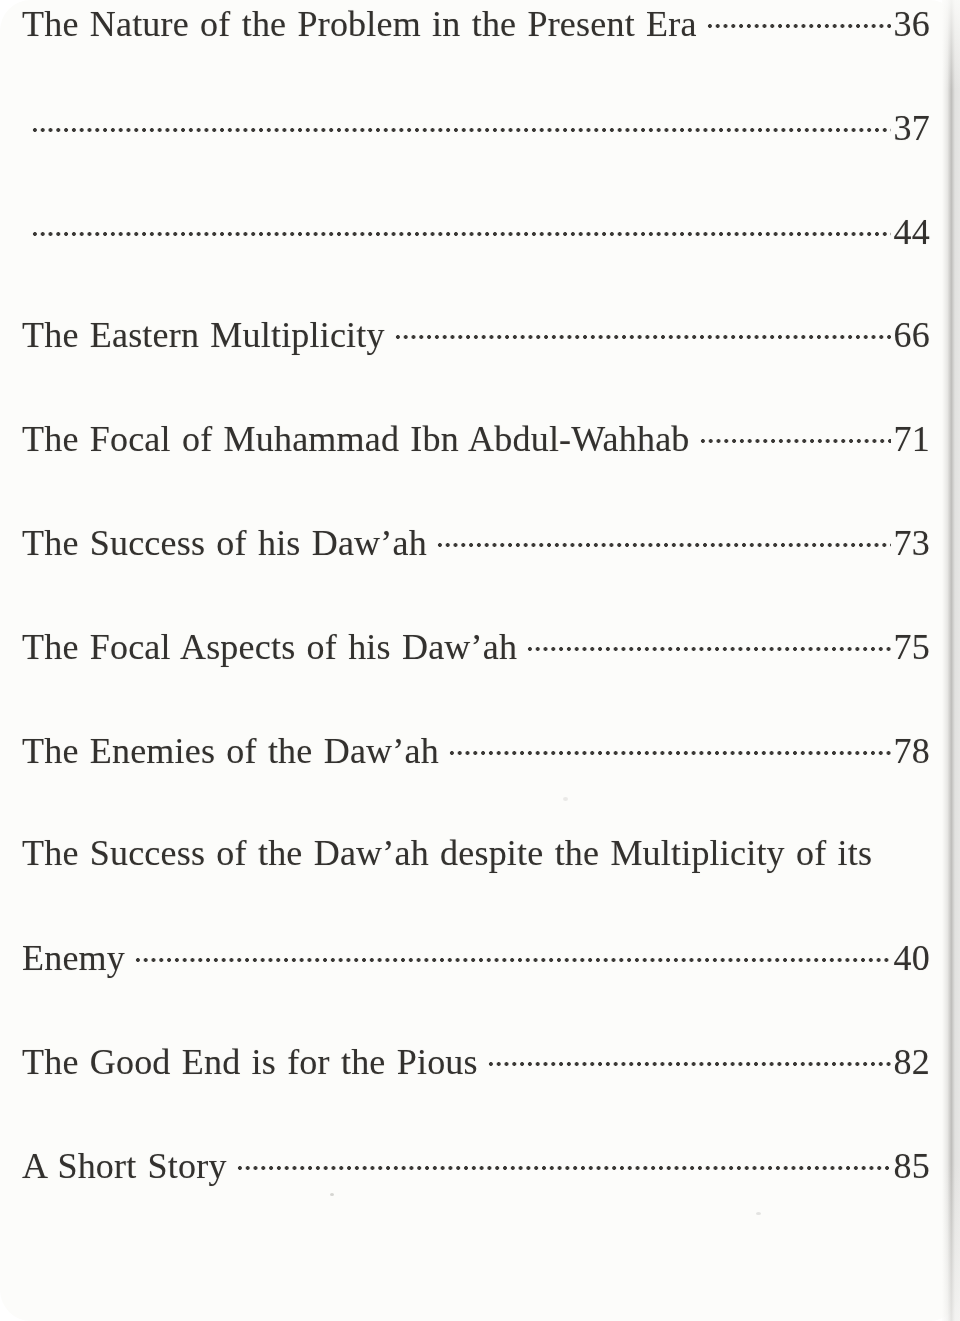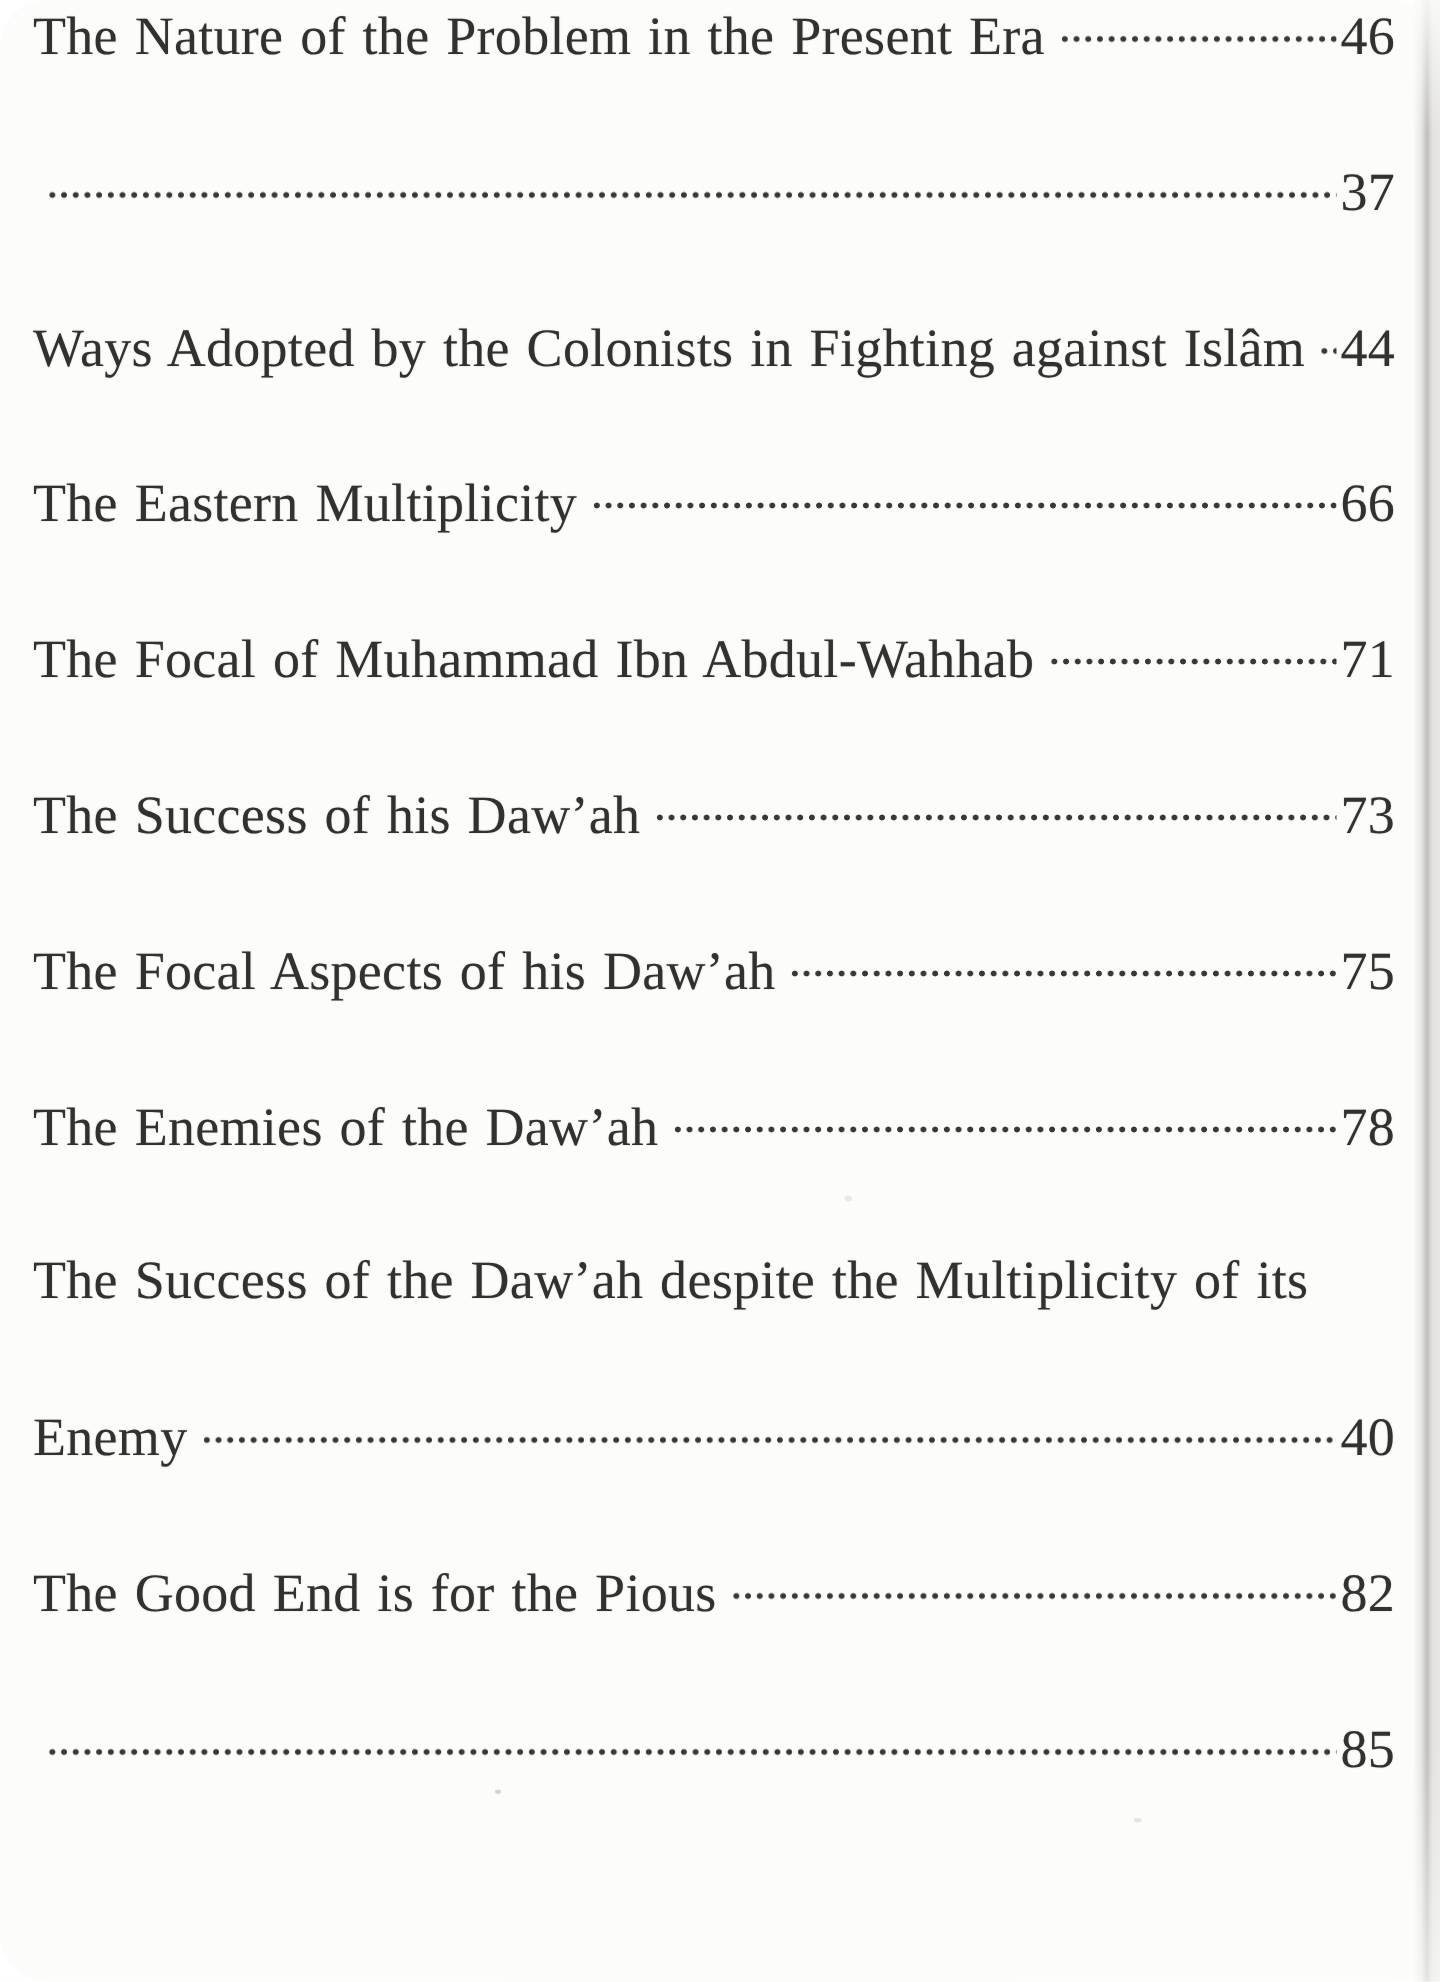--- a/index.html
+++ b/index.html
@@ -89,30 +89,29 @@
 </style>
 </head>
 <body>
 
 <div class="page">
   <div class="toc">
 
     <div class="row">
       <span class="t">The Nature of the Problem in the Present Era</span>
       <span class="leader"></span>
-      <span class="pg">46</span>
+      <span class="pg">36</span>
     </div>
 
     <div class="row">
       <span class="leader"></span>
       <span class="pg">37</span>
     </div>
 
     <div class="row">
-      <span class="t">Ways Adopted by the Colonists in Fighting against Islâm</span>
       <span class="leader"></span>
       <span class="pg">44</span>
     </div>
 
     <div class="row">
       <span class="t">The Eastern Multiplicity</span>
       <span class="leader"></span>
       <span class="pg">66</span>
     </div>
 
@@ -150,20 +149,21 @@
       <span class="pg">40</span>
     </div>
 
     <div class="row">
       <span class="t">The Good End is for the Pious</span>
       <span class="leader"></span>
       <span class="pg">82</span>
     </div>
 
     <div class="row">
+      <span class="t">A Short Story</span>
       <span class="leader"></span>
       <span class="pg">85</span>
     </div>
 
   </div>
 
   <div class="speck s1"></div>
   <div class="speck s2"></div>
   <div class="speck s3"></div>
 

